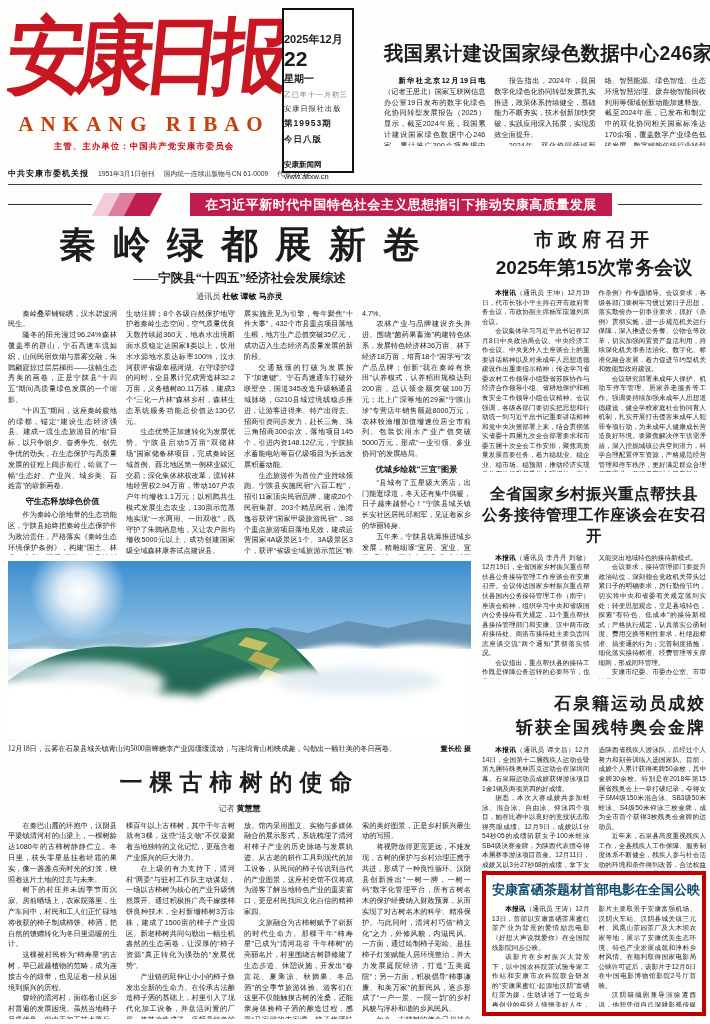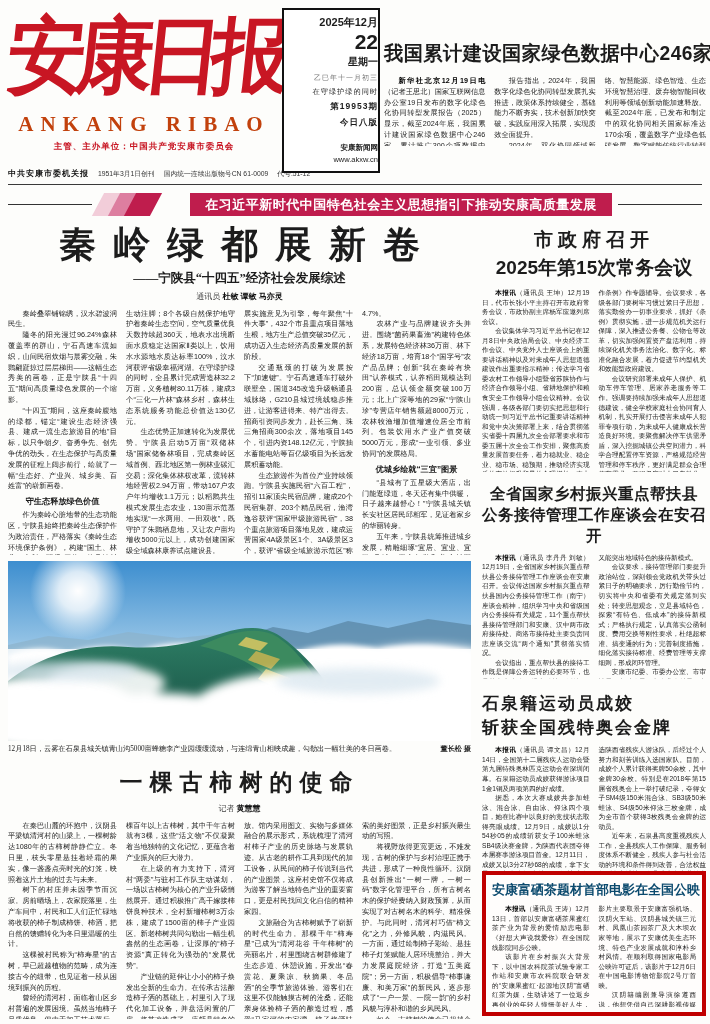--- a/index.html
+++ b/index.html
@@ -7,22 +7,22 @@
         font-family:"Liberation Sans",sans-serif;color:#1c1c1c;}
   
   .header{position:relative;height:184px;}
   .masthead-left{position:absolute;left:8px;top:2px;width:272px;text-align:center;}
   .calligraphy{font-family:"Liberation Serif",serif;font-weight:bold;font-size:78px;line-height:108px;
                color:#c81623;letter-spacing:-10px;transform:skewX(-6deg) scaleY(1.06);white-space:nowrap;}
   .pinyin{font-family:"Liberation Serif",serif;font-weight:bold;font-size:21px;color:#c2410c;letter-spacing:7px;margin-top:2px;}
   .supervisor{font-size:8.5px;font-weight:bold;color:#c81623;margin-top:4px;letter-spacing:1px;}
   .org-line{position:absolute;left:8px;top:168px;width:380px;display:flex;gap:9px;align-items:baseline;font-size:6.8px;color:#333;white-space:nowrap;}
   .org-line .b1{font-size:8px;font-weight:bold;color:#111;letter-spacing:1px;}
-  .datebox{position:absolute;left:282px;top:8px;width:98px;height:165px;border:2px solid #111;
-           display:flex;flex-direction:column;align-items:flex-end;padding-top:5px;box-sizing:border-box;background:#fff;}
+  .datebox{position:absolute;left:282px;top:8px;width:72px;height:165px;border:2px solid #111;
+           display:flex;flex-direction:column;align-items:flex-start;padding-top:22px;box-sizing:border-box;background:#fff;}
   .db-ym{font-size:11px;font-weight:bold;}
   .db-day{font-size:21px;font-weight:bold;line-height:1.15;}
   .db-week{font-size:10px;font-weight:bold;margin-top:1px;}
   .db-lunar{font-size:7px;color:#777;margin-top:4px;letter-spacing:1px;}
   .db-pub{font-size:7.2px;font-family:"Liberation Serif",serif;margin-top:4px;letter-spacing:1px;}
   .db-issue,.db-pages{font-size:8.5px;font-weight:bold;margin-top:4px;letter-spacing:1px;}
   .db-site{font-size:7.5px;font-weight:bold;margin-top:14px;}
   .db-url{font-size:7.5px;margin-top:2px;}
   .topstory{position:absolute;left:384px;top:40px;width:322px;}
   .ts-head{font-size:20px;font-weight:900;white-space:nowrap;transform:scaleX(0.96);transform-origin:left;letter-spacing:0.5px;}
@@ -70,21 +70,21 @@
   .tree-by{text-align:center;font-size:8px;color:#444;margin:5px 0 7px;}
   .tree-by b{color:#111;}
   .tree-cols{height:198px;}
   
   .right-region .para{font-size:6.6px;line-height:1.45;}
   .gov-h1{text-align:center;font-size:19px;font-weight:900;letter-spacing:5px;margin-top:11px;}
   .gov-h2{text-align:center;font-size:19px;font-weight:900;white-space:nowrap;margin-top:2px;}
   .gov-cols{margin-top:7px;height:184px;}
   .rec-h{text-align:center;font-size:15.5px;font-weight:900;line-height:1.35;margin-top:12px;letter-spacing:0.5px;}
   .rec-cols{margin-top:6px;height:126px;}
-  .ath-h{text-align:left;font-size:17px;font-weight:900;line-height:1.4;margin-top:13px;letter-spacing:2px;}
+  .ath-h{text-align:right;font-size:17px;font-weight:900;line-height:1.4;margin-top:13px;letter-spacing:2px;}
   .ath-cols{margin-top:6px;height:126px;}
   .movie-box{margin-top:auto;margin-bottom:6px;border:4px solid #c00000;padding:6px 6px 5px;background:#fffdfc;}
   .movie-h{text-align:center;color:#0c4a6e;font-size:13px;font-weight:900;white-space:nowrap;}
   .movie-cols{margin-top:5px;height:103px;}
   .movie-box .para{font-size:6.6px;line-height:1.45;}
 </style>
 </head>
 <body>
 
 <div class="page">
@@ -99,21 +99,21 @@
       <span class="b1">中共安康市委机关报</span>
       <span>1951年3月1日创刊</span>
       <span>国内统一连续出版物号CN 61-0009</span>
       <span>代号:51-12</span>
     </div>
     <div class="datebox">
       <div class="db-ym">2025年12月</div>
       <div class="db-day">22</div>
       <div class="db-week">星期一</div>
       <div class="db-lunar">乙巳年十一月初三</div>
-      <div class="db-pub">在守绿护绿的同时</div>
+      <div class="db-pub">安康日报社出版</div>
       <div class="db-issue">第19953期</div>
       <div class="db-pages">今日八版</div>
       <div class="db-site">安康新闻网</div>
       <div class="db-url">www.akxw.cn</div>
     </div>
     <div class="topstory">
       <div class="ts-head">我国累计建设国家绿色数据中心246家</div>
       <div class="ts-cols cols">
         <div class="col">
             <p class="para"><b>新华社北京12月19日电</b>（记者王思北）国家互联网信息办公室19日发布的数字化绿色化协同转型发展报告（2025）显示，截至2024年底，我国累计建设国家绿色数据中心246家，累计推广300余项数据中心、通信基站等数字基础设施节能降碳技术，加快先进适用技术应用。</p>

